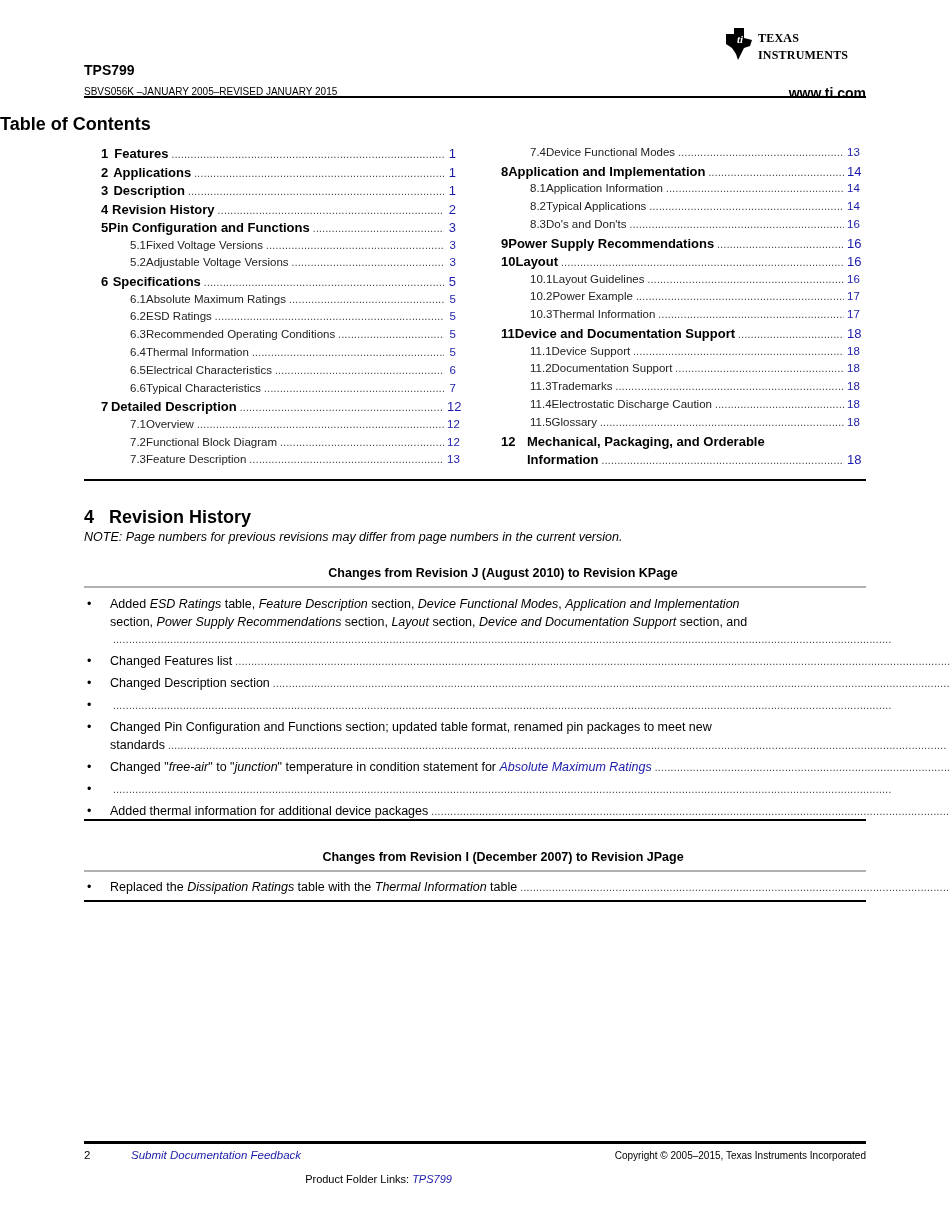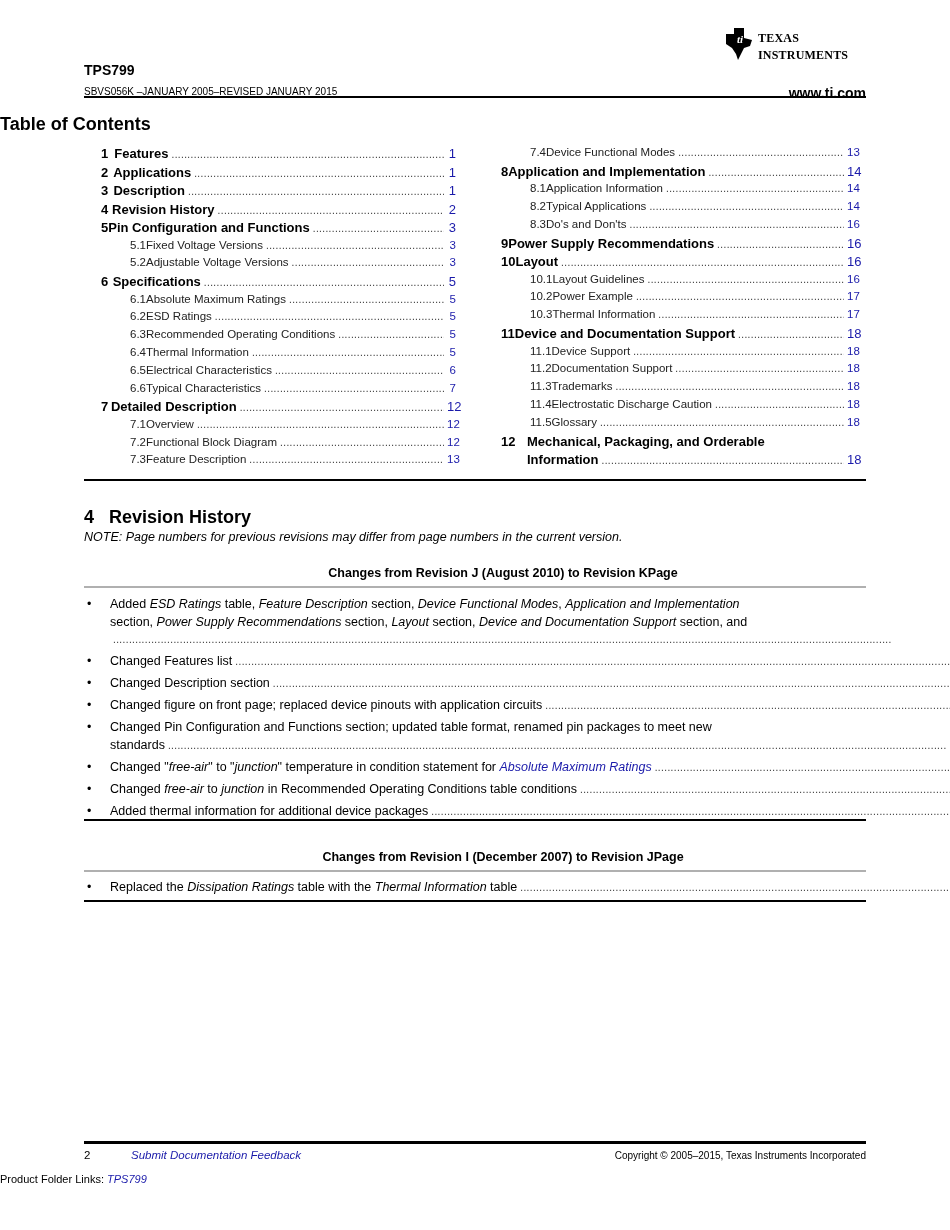--- a/index.html
+++ b/index.html
@@ -46,21 +46,21 @@
   .chg-lastline .txt { flex: 0 0 auto; }
   .chg-lastline .dots { flex: 1 1 auto; overflow: hidden; margin: 0 3px; color: #333; }
   .chg-lastline .dots::before { content: "....................................................................................................................................................................................................................................................."; font-size: 10px; letter-spacing: 0.4px; }
   .chg-lastline .pg { color: #1a1aaa; }
   .link { color: #1a1aaa; font-style: italic; }
   i { font-style: italic; }
 
   .footer-num { left: 84px; top: 1149px; font-size: 11.5px; }
   .footer-link { left: 131px; top: 1149px; font-size: 11.5px; color: #1a1aaa; font-style: italic; }
   .footer-copy { right: 84px; top: 1150px; font-size: 10px; }
-  .footer-prod { left: 0; width: 757px; top: 1173px; text-align: left; font-size: 11px; }
+  .footer-prod { left: 0; width: 757px; top: 1173px; text-align: center; font-size: 11px; }
 </style>
 </head>
 <body>
 
 <div class="abs logo">
   <svg class="logo-mark" width="34" height="34" viewBox="0 0 34 34">
     <path d="M4 8 L12 8 L12 2 L22 2 L22 12 L30 14 L28 20 L22 22 L18 30 L16 34 L14 28 L10 22 L4 18 Z" fill="#000"></path>
     <text x="15" y="17" font-size="11" font-style="italic" font-weight="bold" fill="#fff" font-family="Liberation Serif, serif">ti</text>
   </svg>
   <div class="logo-text">
@@ -329,21 +329,20 @@
         <div class="chg-lastline">
           <span class="txt">Changed Description section</span>
           <span class="dots"></span>
         </div>
       </div>
     </div>
     <div class="chg-item">
       <span class="bullet">•</span>
       <div class="chg-body">
         <div class="chg-lastline">
-          <span class="txt">Changed figure on front page; replaced device pinouts with application circuits</span>
           <span class="dots"></span>
         </div>
       </div>
     </div>
     <div class="chg-item">
       <span class="bullet">•</span>
       <div class="chg-body">
         <div>Changed Pin Configuration and Functions section; updated table format, renamed pin packages to meet new</div>
         <div class="chg-lastline">
           <span class="txt">standards</span>
@@ -358,21 +357,20 @@
         <div class="chg-lastline">
           <span class="txt">Changed "<i>free-air</i>" to "<i>junction</i>" temperature in condition statement for <span class="link">Absolute Maximum Ratings</span></span>
           <span class="dots"></span>
         </div>
       </div>
     </div>
     <div class="chg-item">
       <span class="bullet">•</span>
       <div class="chg-body">
         <div class="chg-lastline">
-          <span class="txt">Changed <i>free-air</i> to <i>junction</i> in Recommended Operating Conditions table conditions</span>
           <span class="dots"></span>
         </div>
       </div>
     </div>
     <div class="chg-item">
       <span class="bullet">•</span>
       <div class="chg-body">
         <div class="chg-lastline">
           <span class="txt">Added thermal information for additional device packages</span>
           <span class="dots"></span>

